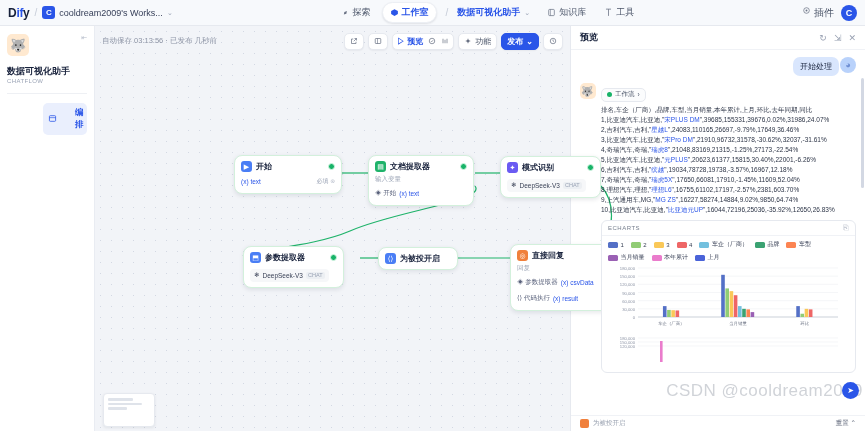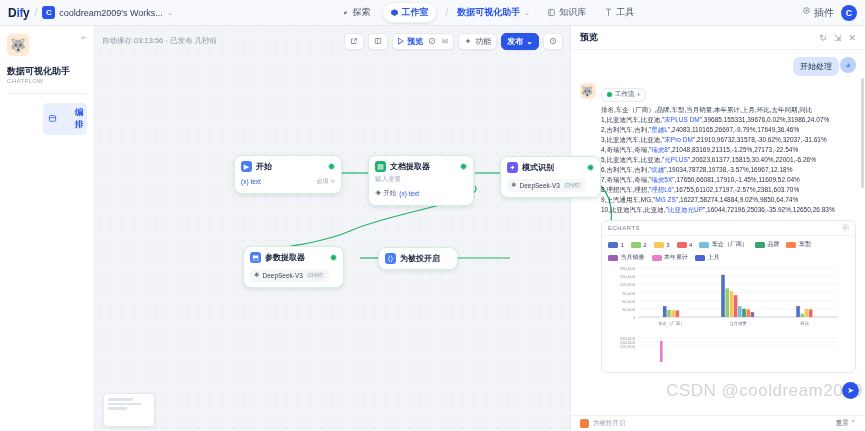--- a/index.html
+++ b/index.html
@@ -377,20 +377,36 @@
         </div>
       </div>
 
       <div class="node" style="left:283px; top:221px; width:80px;">
         <div class="node-head">
           <span class="n-ic" style="background:#4a7ef5">⟨⟩</span>
           <span class="n-title">为被投开启</span>
         </div>
       </div>
 
+      <div class="node" style="left:415px; top:218px; width:109px;">
+        <div class="node-head">
+          <span class="n-ic" style="background:#f0803c">◎</span>
+          <span class="n-title">直接回复</span>
+          <span class="n-dot"></span>
+        </div>
+        <div class="n-sub">回复</div>
+        <div class="n-row plain">
+          <span>◈ 参数提取器</span>
+          <span class="var">(x) csvData</span>
+        </div>
+        <div class="n-row plain">
+          <span>⟨⟩ 代码执行</span>
+          <span class="var">(x) result</span>
+        </div>
+      </div>
 
       <div class="minimap">
         <div class="mm-bar" style="width:60%"></div>
         <div class="mm-bar" style="width:80%"></div>
         <div class="mm-bar" style="width:45%"></div>
       </div>
     </div>
 
     <div class="preview">
       <div class="pv-head">

